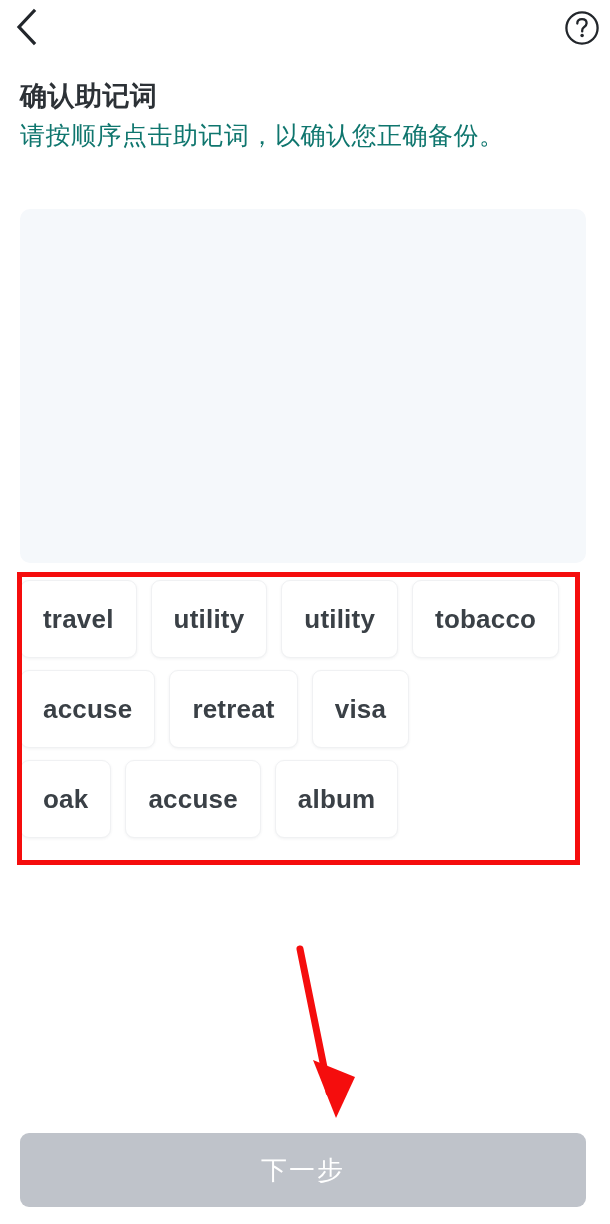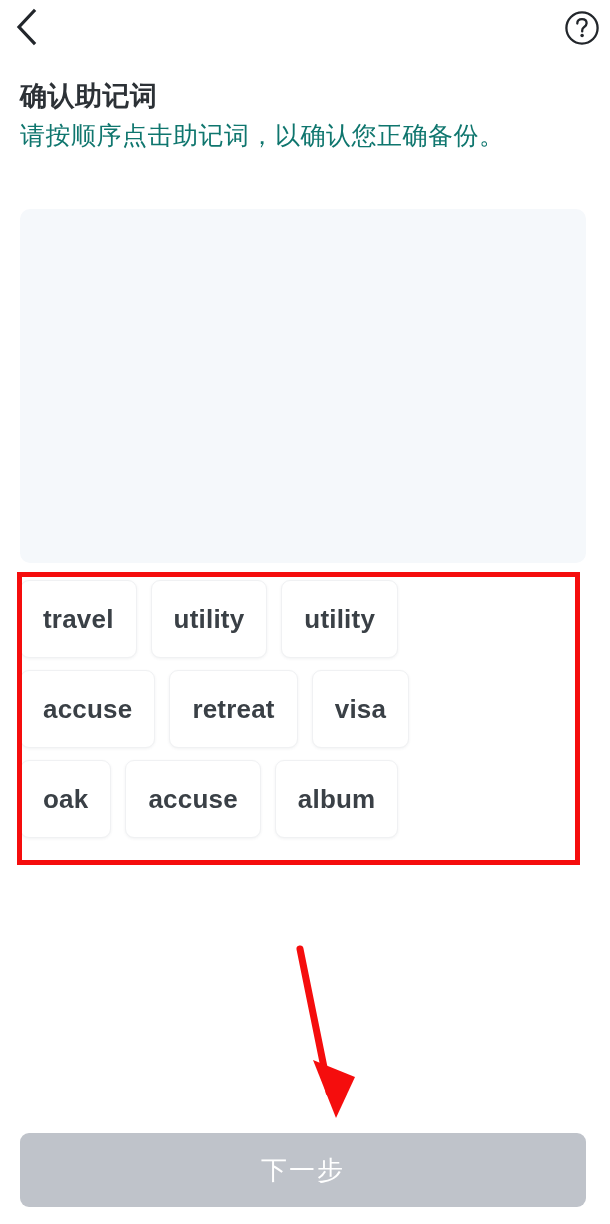--- a/index.html
+++ b/index.html
@@ -184,20 +184,21 @@
   <p class="page-subtitle">请按顺序点击助记词，以确认您正确备份。</p>
 </div>
 
 <div class="dropzone"></div>
 
 <div class="pool">
   <div class="chip-row">
     <div class="chip">travel</div>
     <div class="chip">utility</div>
     <div class="chip">utility</div>
+    <div class="chip">tobacco</div>
   </div>
   <div class="chip-row">
     <div class="chip">accuse</div>
     <div class="chip">retreat</div>
     <div class="chip">visa</div>
   </div>
   <div class="chip-row">
     <div class="chip">oak</div>
     <div class="chip">accuse</div>
     <div class="chip">album</div>

